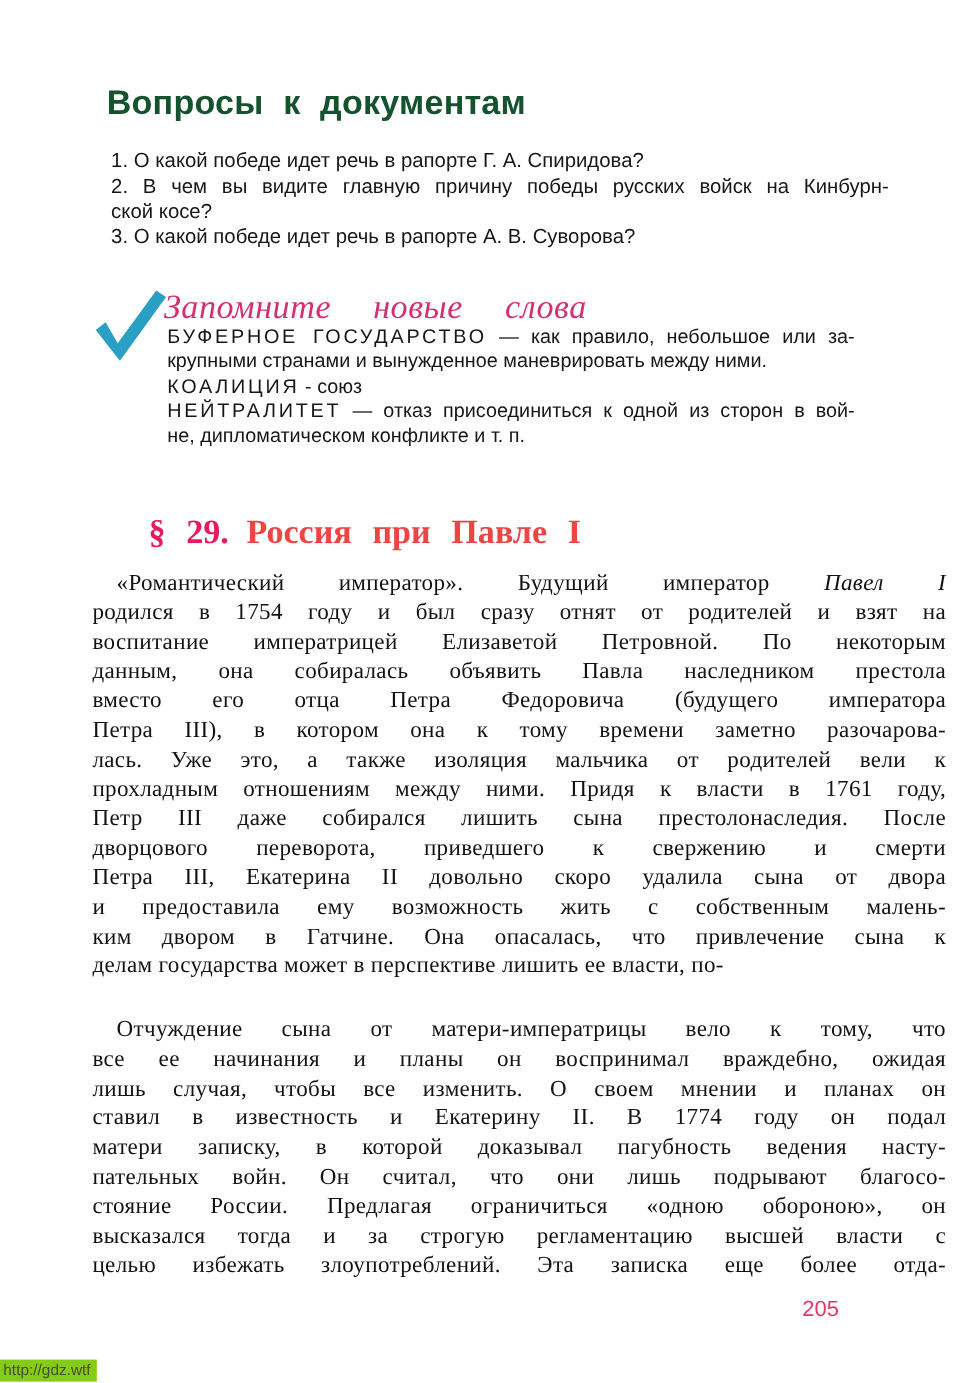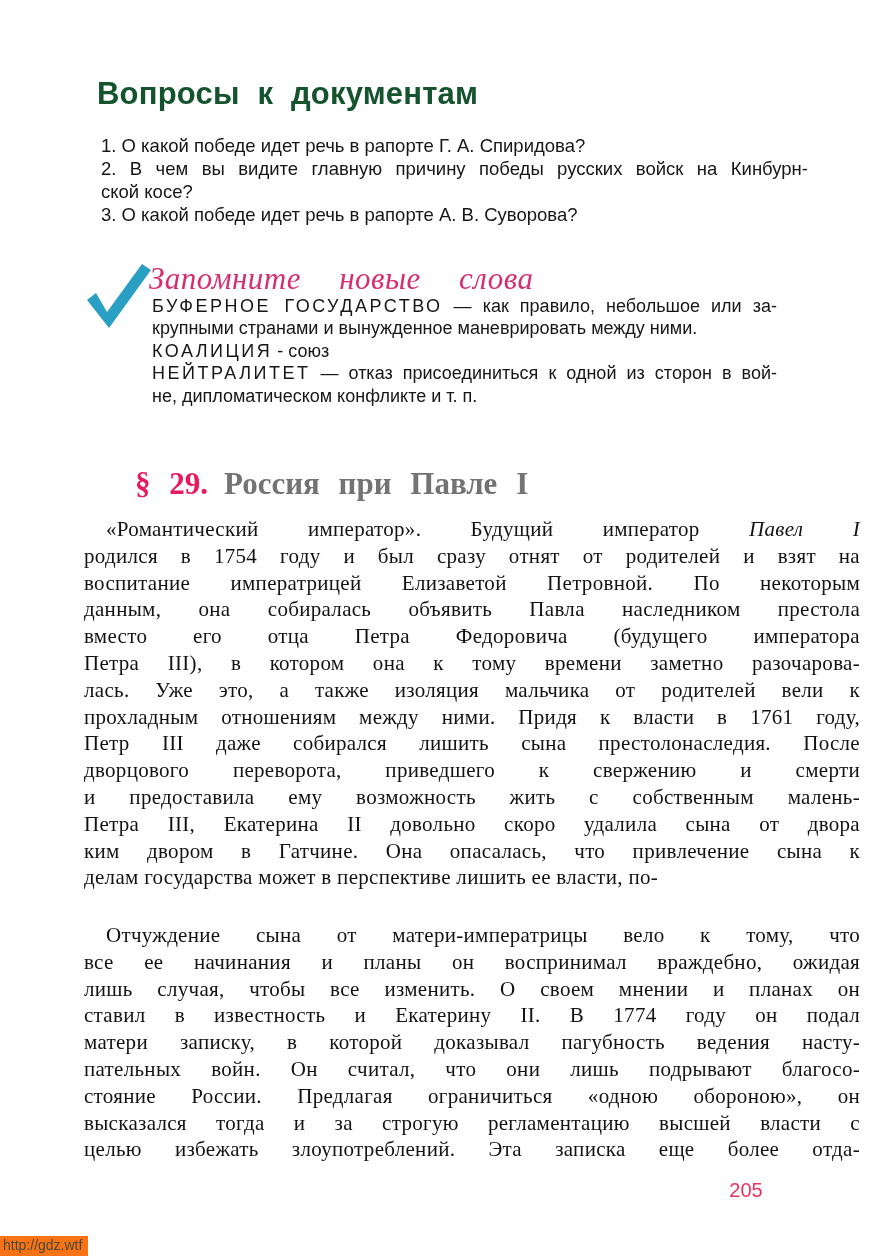--- a/index.html
+++ b/index.html
@@ -69,21 +69,21 @@
   .s-header {
     position: absolute;
     left: 135px; top: 466px;
     font-family: "Liberation Serif", serif;
     font-weight: bold;
     font-size: 31px;
     word-spacing: 11px;
     white-space: nowrap;
   }
   .s-num { color: #e8195f; margin-right: 16px; }
-  .s-title { color: #737373; }
+  .s-title { color: #ef4444; }
 
   
   .bodypara {
     position: absolute;
     left: 84px;
     width: 776px;
     font-family: Liberation Serif, serif;
     font-size: 21px;
     line-height: 26.8px;
     letter-spacing: 0.3px;
@@ -102,21 +102,21 @@
     left: 728px; top: 1179px;
     width: 36px;
     text-align: center;
     font-family: "Liberation Sans", sans-serif;
     font-size: 20px;
     color: #e8355f;
   }
   .watermark {
     position: absolute;
     left: 0; top: 1236px;
-    background: #f97316;
+    background: #84cc16;
     font-family: "Liberation Sans", sans-serif;
     font-size: 14px;
     color: #4a4a3a;
     padding: 1px 6px 3px 3px;
   }
 </style>
 </head>
 <body>
 
 <div class="page">
@@ -153,22 +153,22 @@
     <div class="lines-host p1-lines">
         <div>родился в 1754 году и был сразу отнят от родителей и взят на</div>
         <div>воспитание императрицей Елизаветой Петровной. По некоторым</div>
         <div>данным, она собиралась объявить Павла наследником престола</div>
         <div>вместо его отца Петра Федоровича (будущего императора</div>
         <div>Петра III), в котором она к тому времени заметно разочарова-</div>
         <div>лась. Уже это, а также изоляция мальчика от родителей вели к</div>
         <div>прохладным отношениям между ними. Придя к власти в 1761 году,</div>
         <div>Петр III даже собирался лишить сына престолонаследия. После</div>
         <div>дворцового переворота, приведшего к свержению и смерти</div>
+        <div>Петра III, Екатерина II довольно скоро удалила сына от двора</div>
         <div>и предоставила ему возможность жить с собственным малень-</div>
-        <div>Петра III, Екатерина II довольно скоро удалила сына от двора</div>
         <div>ким двором в Гатчине. Она опасалась, что привлечение сына к</div>
         <div>делам государства может в перспективе лишить ее власти, по-</div>
       </div>
   </div>
 
   <div class="bodypara para2">
     <div class="bline first-indent">Отчуждение сына от матери-императрицы вело к тому, что</div>
     <div class="lines-host p2-lines">
         <div>все ее начинания и планы он воспринимал враждебно, ожидая</div>
         <div>лишь случая, чтобы все изменить. О своем мнении и планах он</div>

